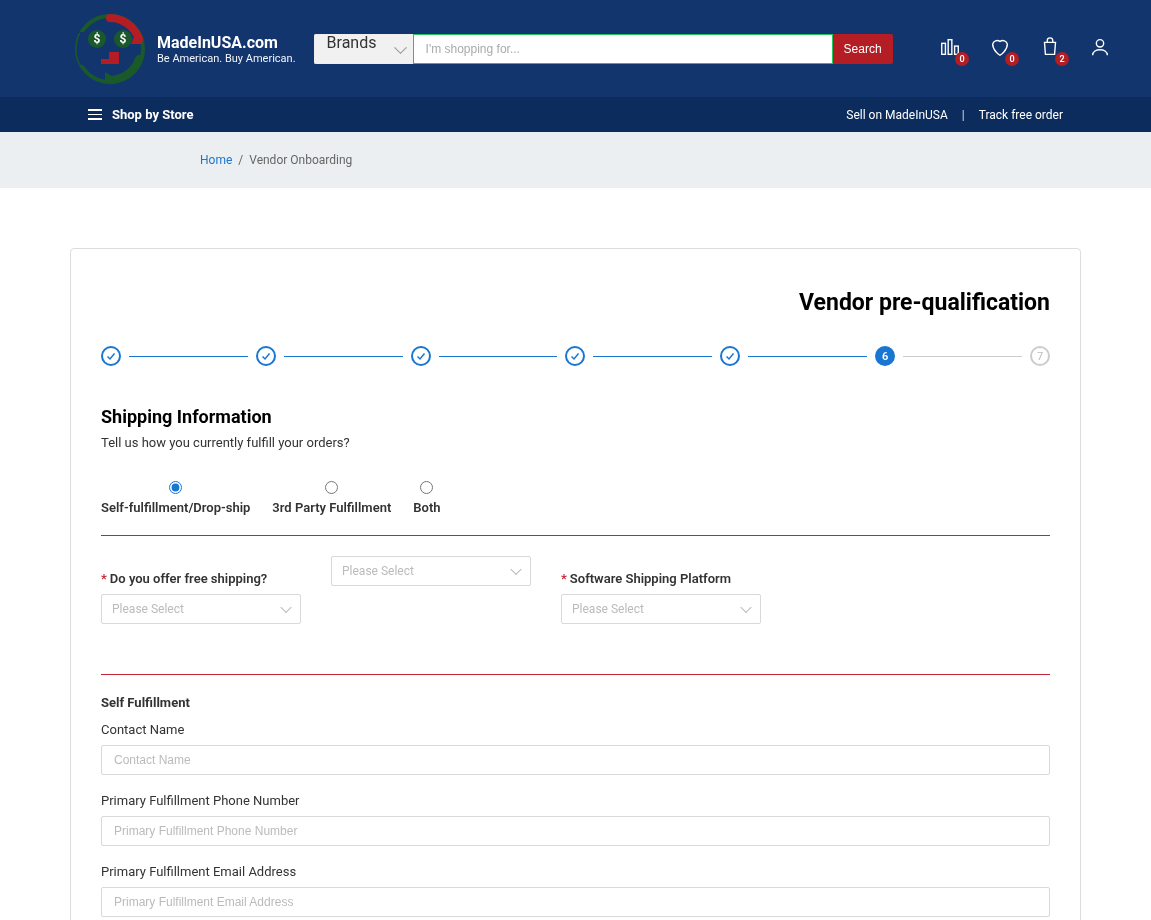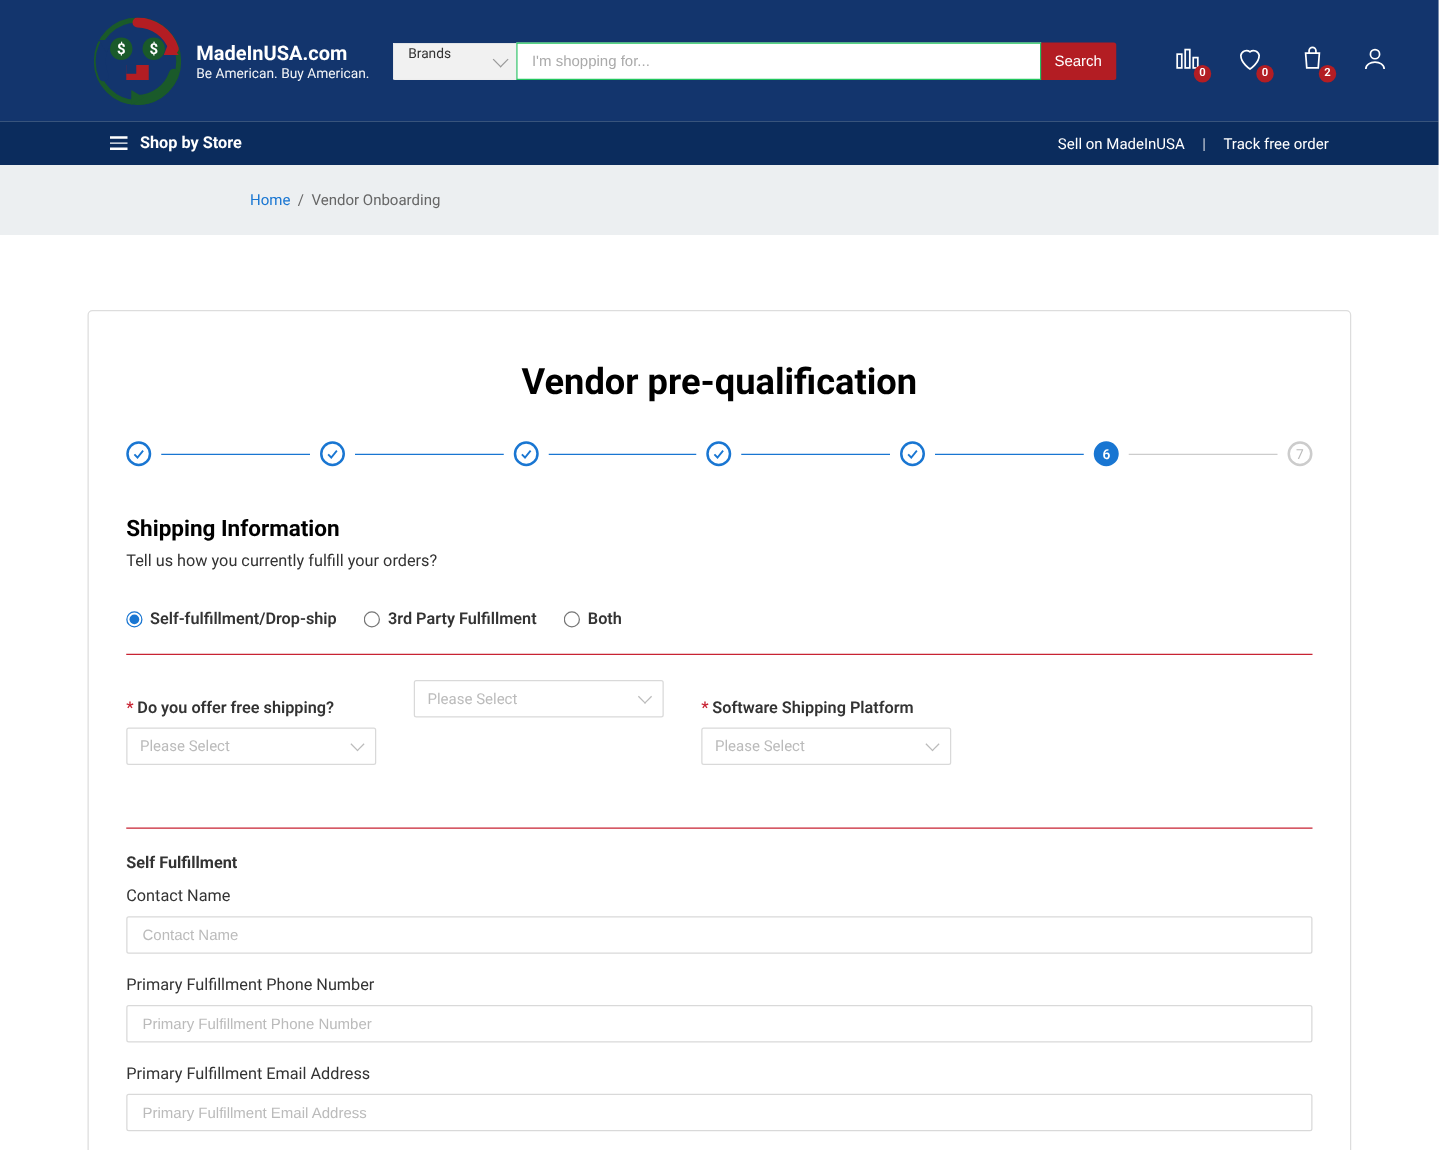--- a/index.html
+++ b/index.html
@@ -7,21 +7,21 @@
 
 
 .header-top { background: #13356d; height: 97px; display: flex; align-items: center; padding: 0 40px 0 75px; }
 .logo-area { display: flex; align-items: center; gap: 12px; }
 .logo-circle { width: 70px; height: 70px; position: relative; }
 .logo-text { color: #fff; }
 .logo-title { font-size: 16px; font-weight: 700; }
 .logo-tag { font-size: 11px; font-weight: 400; opacity: .95; }
 
 .search-bar { display: flex; margin-left: 18px; height: 30px; flex: 0 0 auto; }
-.brand-select { width: 99px; background: #f1f1f1; border: 1px solid #eee; border-right: none; border-radius: 2px 0 0 2px; font-size: 11px; padding: 0 20px 13px 12px; display:flex; align-items:center; position:relative; cursor:pointer; color:#333; }
+.brand-select { width: 99px; background: #f1f1f1; border: 1px solid #eee; border-right: none; border-radius: 2px 0 0 2px; font-size: 16px; padding: 0 20px 13px 12px; display:flex; align-items:center; position:relative; cursor:pointer; color:#333; }
 .brand-select::after{content:""; position:absolute; right:8px; top:50%; width:8px; height:8px; border-right:1px solid #999; border-bottom:1px solid #999; transform:translateY(-65%) rotate(45deg);}
 .search-input { width: 420px; border: 1px solid #22c55e; font-size: 12px; padding: 0 12px; outline: none; background:#fff; }
 .search-input::placeholder{color:#aaa;}
 .search-btn { width: 60px; background: #b31d23; color: #fff; border: none; font-size: 12px; border-radius: 0 2px 2px 0; cursor: pointer; }
 
 .header-icons { margin-left: auto; display: flex; align-items: center; gap: 28px; }
 .header-icon { position: relative; cursor: pointer; color:#fff; }
 .badge { position: absolute; bottom: -4px; right: -8px; background: #b31d23; color: #fff; font-size: 9px; font-weight:600; border-radius: 50%; min-width: 14px; height: 14px; display: flex; align-items: center; justify-content: center; padding: 0 2px; }
 
 
@@ -35,37 +35,37 @@
 
 
 .breadcrumb-bar { background: #eceff1; height: 56px; display: flex; align-items: center; padding: 0 200px; font-size: 12px; }
 .breadcrumb-bar a { color: #1976d2; text-decoration: none; }
 .breadcrumb-bar .sep { margin: 0 6px; color: #666; }
 .breadcrumb-bar .current { color: #666; }
 
 
 .page-wrap { padding: 60px 70px 30px; }
 .card { border: 1px solid #ddd; border-radius: 4px; padding: 40px 30px 30px;}
-.card-title { font-size: 29px; font-weight: 700; text-align: center; color:#000; }
+.card-title { font-size: 23px; font-weight: 700; text-align: right; color:#000; }
 
 
 .stepper { display: flex; align-items: center; justify-content: space-between; margin: 30px 0 40px; }
 .step { width: 20px; height: 20px; border-radius: 50%; border: 2px solid #1976d2; display:flex; align-items:center; justify-content:center; flex-shrink:0; background:#fff; }
 .step.done svg { stroke:#1976d2; }
 .step.current { background:#1976d2; border-color:#1976d2; color:#fff; font-size:11px; font-weight:600; }
 .step.pending { border-color:#ccc; color:#bbb; font-size:11px; }
 .step-line { flex:1; height:1px; background:#1976d2; margin:0 8px; }
 .step-line.pending { background:#ccc; }
 
 
 .sec-title { font-size: 18px; font-weight: 700; margin-bottom: 8px; color:#000; }
 .sec-sub { font-size: 13px; margin-bottom: 31px; }
 
 .radio-row { display: flex; gap: 22px; font-size: 13px; font-weight: 600; }
-.radio-row label { display:flex; align-items:center; gap:6px; cursor:pointer; }
+.radio-row label { display:flex; align-items:center; gap:6px; cursor:pointer;flex-direction:column; }
 .radio-row input { accent-color:#1976d2; }
 
 hr.sep-line { border:none; border-top: 1.5px solid #c82333; margin: 20px 0; }
 
 .field-row-3 { display:flex; gap:12px; }
 .field-col { flex: 0 0 218px; }
 .field-label { font-size: 13px; font-weight:600; margin-bottom:6px; line-height:1.3; min-height:32px; display:flex; align-items:flex-end; }
 .req { color:#c82333; margin-right:3px; }
 .map-link { color:#1976d2; font-weight:700; }
 

